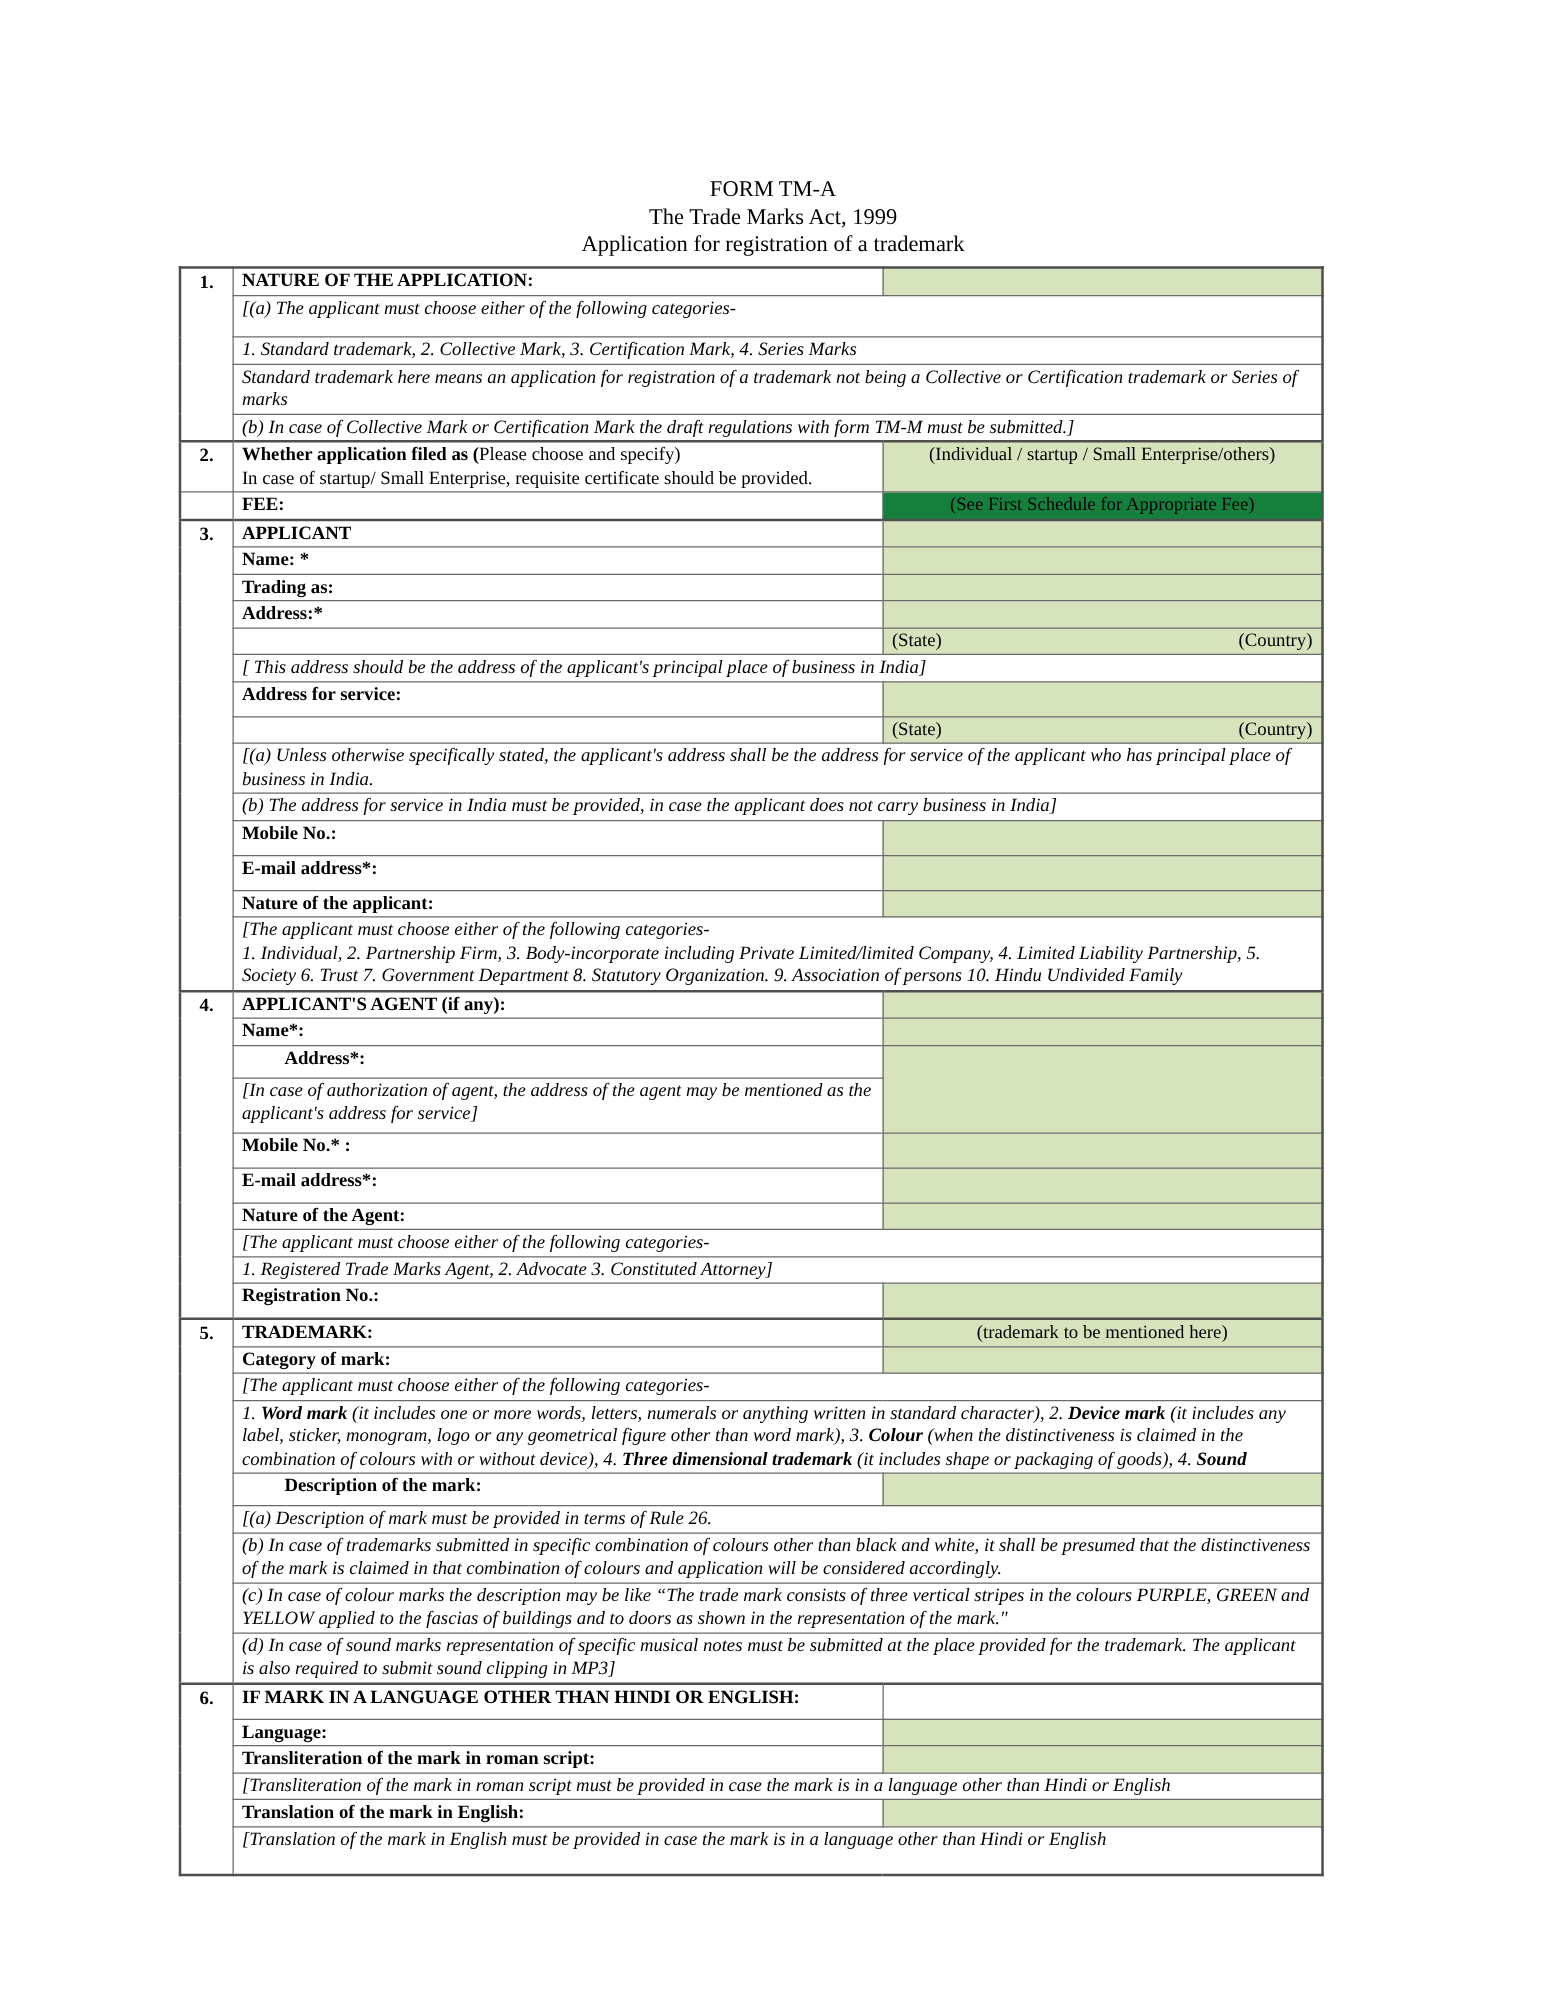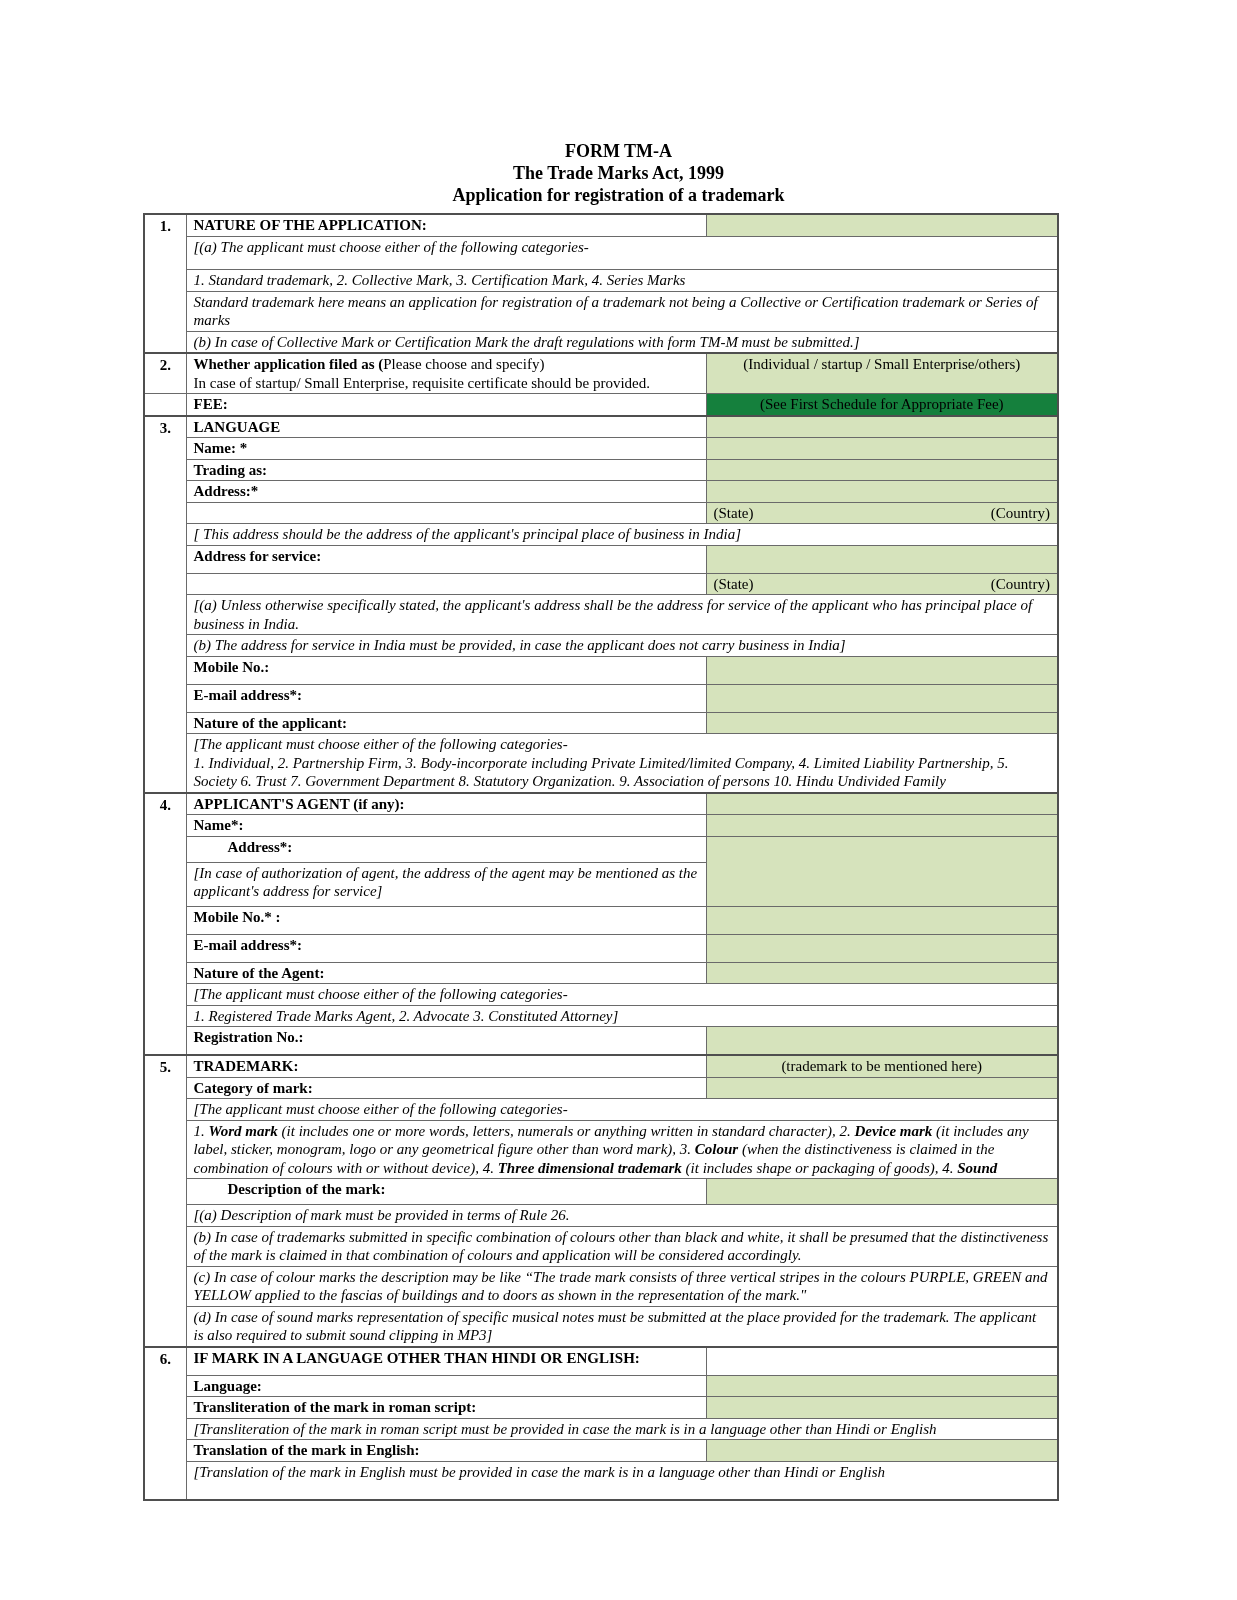--- a/index.html
+++ b/index.html
@@ -2,21 +2,21 @@
 <html><head>
 <meta charset="utf-8">
 <style>
   html,body{margin:0;padding:0;}
   body{
     width:1237px;height:1600px;background:#ffffff;color:#000;
     font-family:"Liberation Serif","DejaVu Serif",serif;
     overflow:hidden;
   }
   .title-block{padding-top:140px;text-align:center;}
-  .title-line{font-weight:bold;font-size:18px;line-height:22px;}
+  .title-line{font-weight:normal;font-size:18px;line-height:22px;}
   .title-note{font-style:italic;font-size:17px;line-height:21px;}
 
   table.form{
     margin:7px 0 0 143px;width:914px;table-layout:fixed;
     border-collapse:collapse;border:2px solid #4f4f4f;
   }
   td{
     border:1px solid #6a6a6a;vertical-align:top;
     font-size:15px;line-height:18.5px;padding:1px 7px;
     word-wrap:break-word;
@@ -84,21 +84,21 @@
   <tr>
     <td></td>
     <td class="lbl">FEE:</td>
     <td class="fee-fill">
       <span>(See First Schedule for Appropriate Fee)</span>
     </td>
   </tr>
 
   <tr class="sect">
     <td class="num" rowspan="14">3.</td>
-    <td class="lbl">LANGUAGE</td>
+    <td class="lbl">APPLICANT</td>
     <td class="fill"></td>
   </tr>
   <tr>
     <td class="lbl">Name: *</td>
     <td class="fill"></td>
   </tr>
   <tr>
     <td class="lbl">Trading as:</td>
     <td class="fill"></td>
   </tr>

